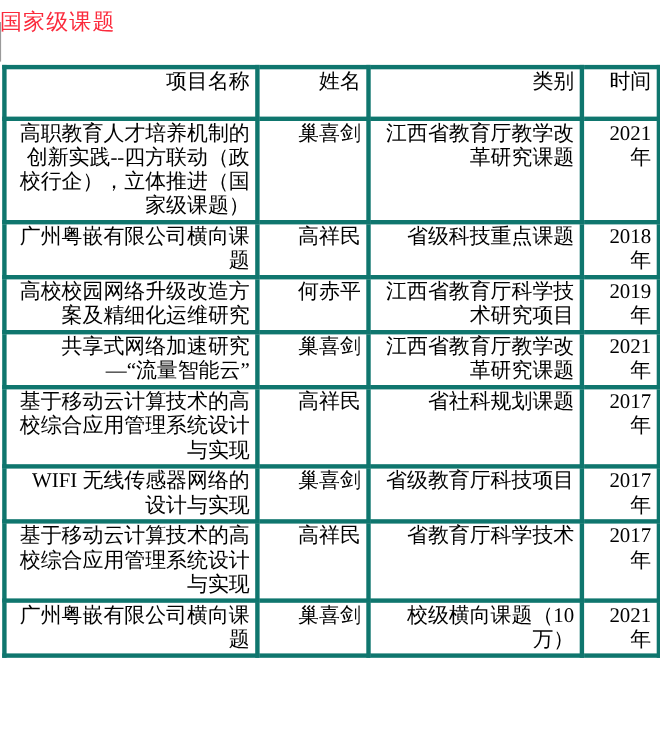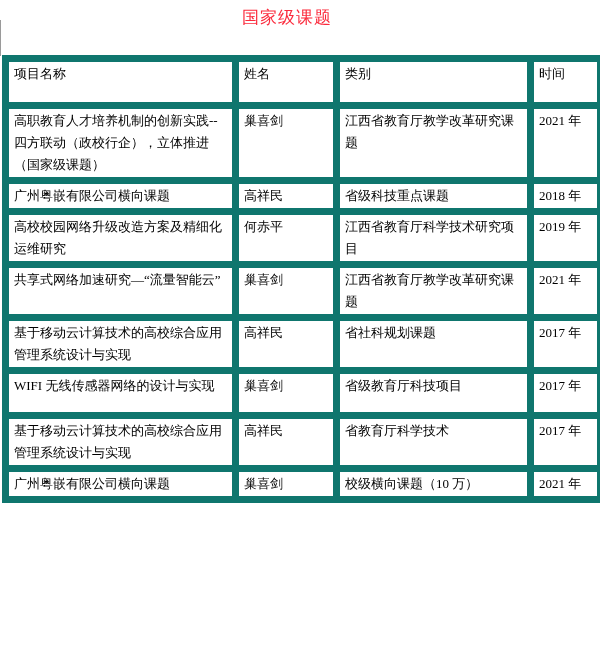--- a/index.html
+++ b/index.html
@@ -6,36 +6,36 @@
   body{
     width:600px;height:665px;background:#ffffff;color:#000;
     font-family:"Liberation Serif","DejaVu Serif",serif;
     position:relative;overflow:hidden;
   }
   .left-artifact{
     position:absolute;left:0;top:20px;width:1px;height:36px;
     background:#9a9a9a;
   }
   .title{
-    margin:6px 0 0 0;width:574px;text-align:center;
-    font-size:17px;letter-spacing:1px;font-weight:normal;
+    margin:6px 0 0 0;width:574px;text-align:left;
+    font-size:20px;letter-spacing:1px;font-weight:normal;
   }
   table{
     border-collapse:collapse;table-layout:fixed;
     width:595px;margin:26px 0 0 2px;
     border:1px solid #1a1a1a;border-top-width:2px;border-bottom-width:2px;
   }
   col.c1{width:230px}
   col.c2{width:101px}
   col.c3{width:194px}
   col.c4{width:70px}
   th,td{
-    border:7px solid #0f766e;
-    font-size:13px;font-weight:normal;
-    text-align:left;vertical-align:top;
+    border:4px solid #0f766e;
+    font-size:19px;font-weight:normal;
+    text-align:right;vertical-align:top;
     padding:1px 5px;line-height:22px;overflow:hidden;
     word-break:break-all;
   }
   tr.hrow{height:47px}
   tr.r1{height:67px}
   tr.r2{height:46px}
   tr.r3{height:24px}
   tr.r4{height:23px}
   tr.r5{height:45px}
   tr.r6{height:43px}

